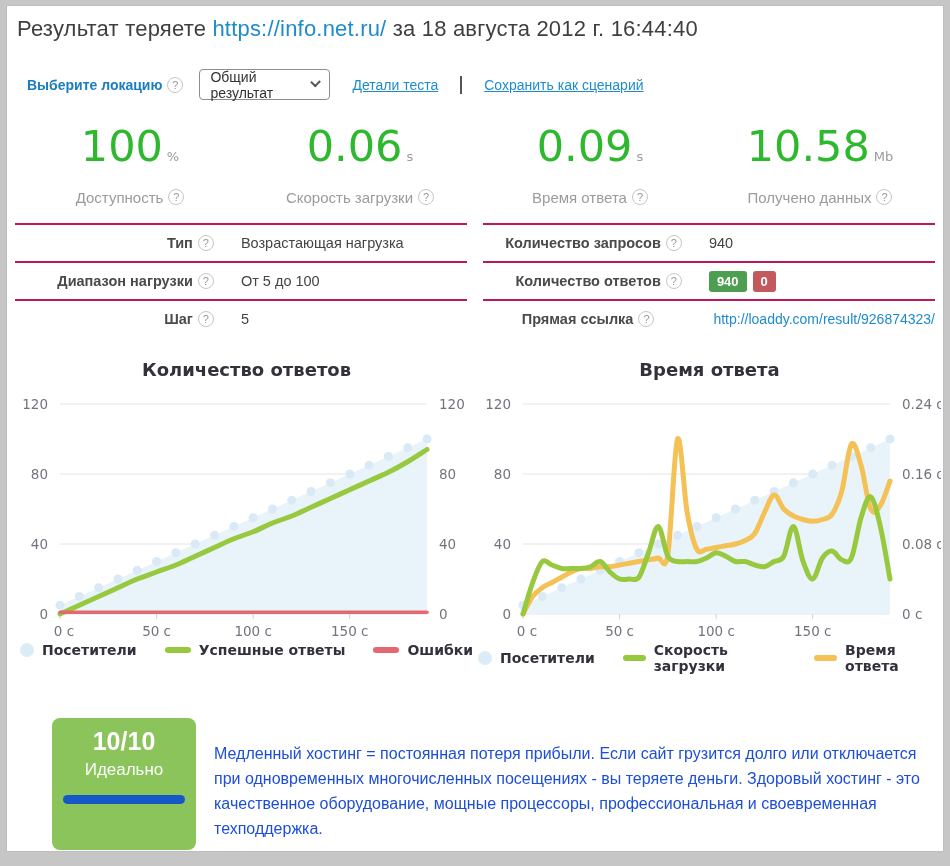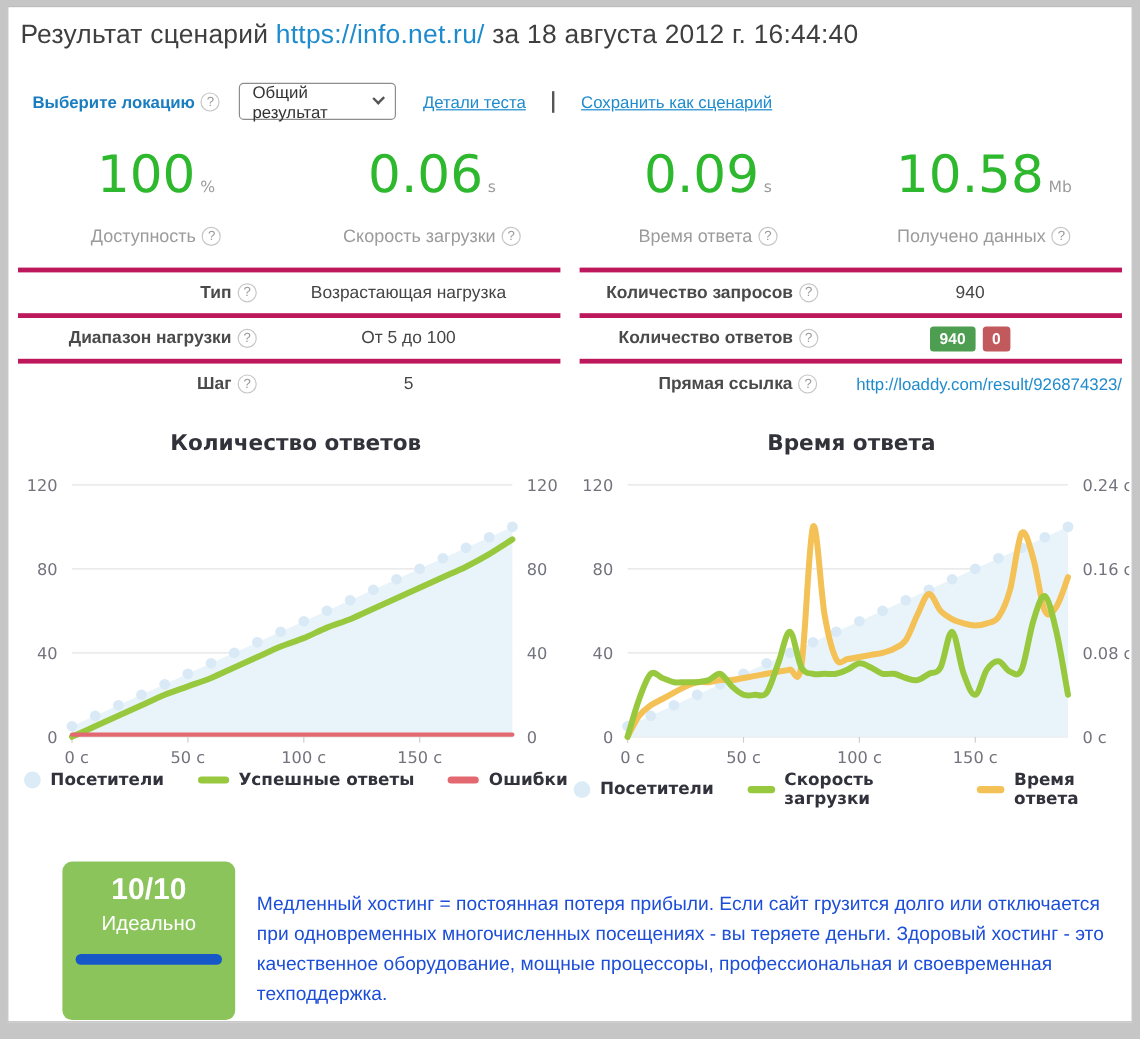--- a/index.html
+++ b/index.html
@@ -62,24 +62,24 @@
   
   .metrics{display:flex;margin-top:24px;}
   .m-half{flex:1;display:flex;}
   .metric{flex:1;text-align:center;}
   .m-value{font-family:"DejaVu Sans",sans-serif;font-size:43px;line-height:1.05;color:var(--accent-green);}
   .m-unit{font-size:13px;color:var(--gray-label);margin-left:4px;}
   .m-label{margin-top:20px;color:var(--gray-label);font-size:15px;display:flex;justify-content:center;}
   
   .tables{display:flex;gap:16px;margin-top:17px;}
   .t-half{flex:1;}
-  .t-row{display:flex;align-items:center;height:38px;border-top:4px solid #be185d;}
+  .t-row{display:flex;align-items:center;height:38px;border-top:2px solid #be185d;gap:27px;}
   .t-label{width:44%;display:flex;align-items:center;justify-content:flex-end;
     font-weight:700;font-size:14.5px;color:#4a4a4a;}
-  .t-value{flex:1;text-align:center;font-size:14.5px;color:#444;}
+  .t-value{flex:1;text-align:left;font-size:14.5px;color:#444;}
   .t-value a{color:var(--link-blue);text-decoration:none;font-size:14px;padding-left:32px;}
   .badge{display:inline-block;color:#fff;font-weight:700;font-size:13px;
     padding:3px 8px;border-radius:3px;}
   .badge.green{background:var(--badge-green);}
   .badge.red{background:var(--badge-red);margin-left:6px;}
   
   .charts{display:flex;margin-top:22px;}
   .chart{flex:1;display:flex;flex-direction:column;align-items:center;}
   .chart h3{font-family:"DejaVu Sans",sans-serif;font-size:18px;font-weight:700;color:#32323a;margin-bottom:6px;}
   svg.plot{display:block;}
@@ -99,21 +99,21 @@
   .score-grade{font-size:17px;margin-top:4px;}
   .score-bar{height:9px;background:var(--bar-blue);border-radius:5px;margin:15px 3px 12px;}
   .score-note{font-size:14px;line-height:1.45;}
   .hosting-text{width:708px;font-size:16px;line-height:25px;color:#1d4ed8;margin-top:23px;}
 </style>
 </head>
 <body>
 
 <div class="frame">
 
-  <h1 class="page-title"><span>Результат сценарий </span><a href="#">https://info.net.ru/</a><span> за 18 августа 2012 г. 16:44:40</span></h1>
+  <h1 class="page-title"><span>Результат теряете </span><a href="#">https://info.net.ru/</a><span> за 18 августа 2012 г. 16:44:40</span></h1>
 
   <div class="controls">
     <span class="loc-label">Выберите локацию</span>
     <span class="q">?</span>
     <div class="select">
       <span>Общий результат</span>
       <span class="chev"></span>
     </div>
     <a href="#" class="tlink">Детали теста</a>
     <span class="vsep"></span>

